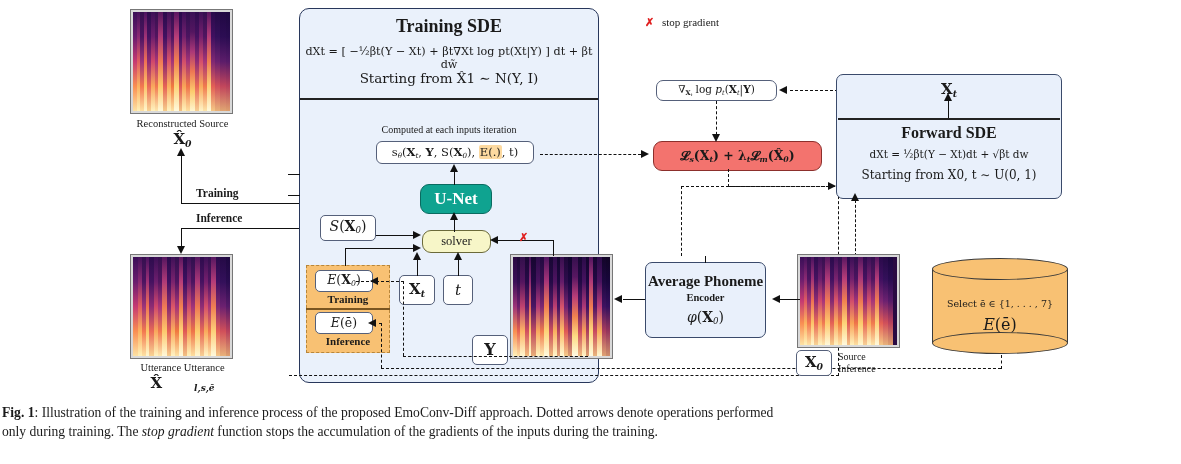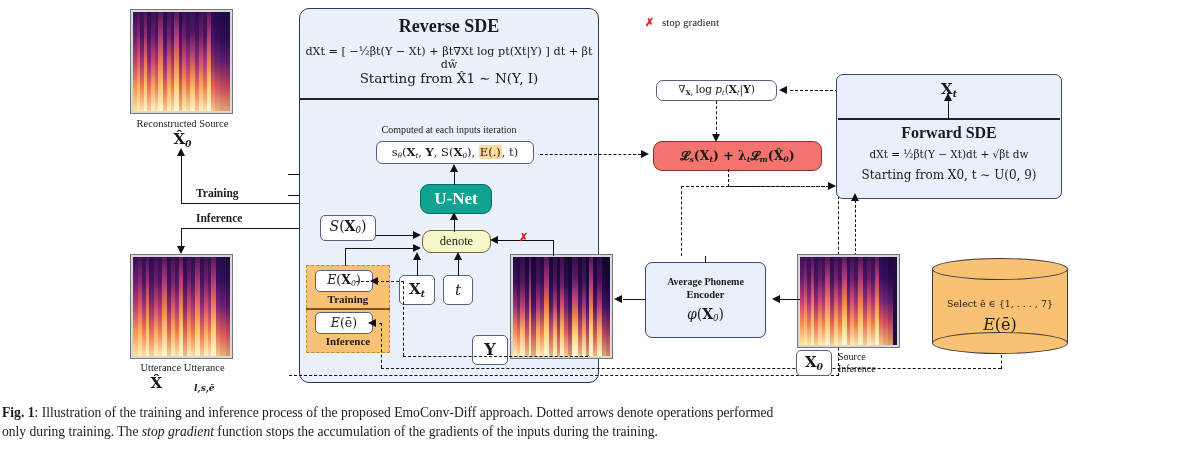--- a/index.html
+++ b/index.html
@@ -148,40 +148,40 @@
     <div class="c" style="width:4%;background:linear-gradient(to top,#dda06f,#b9425c,#561b68,#290c50,#1e0840);"></div>
   </div>
 </div>
 <div class="plain" style="left:105px;top:362px;width:155px;text-align:center;font-size:10.5px;">Utterance Utterance</div>
 <div class="plain bld m" style="left:105px;top:374px;width:155px;text-align:center;font-size:15px;">
   <span>X̂</span><sub style="font-size:.6em;margin-left:32px;">l,s,ē</sub>
 </div>
 
 <div class="panel" style="left:299px;top:8px;width:300px;height:375px;"></div>
 
-<div class="plain ttl" style="left:299px;top:16px;width:300px;text-align:center;font-size:18px;">Reverse SDE</div>
+<div class="plain ttl" style="left:299px;top:16px;width:300px;text-align:center;font-size:18px;">Training SDE</div>
 <div class="plain m" style="left:302px;top:45px;width:294px;text-align:center;font-size:11.2px;">dXt = [ −½βt(Y − Xt) + βt∇Xt log pt(Xt|Y) ] dt + βt dw̃</div>
 <div class="plain m" style="left:302px;top:70px;width:294px;text-align:center;font-size:13.5px;">Starting from  X̂1 ∼ N(Y, I)</div>
 
 <div class="divider" style="left:300px;top:98px;width:298px;height:2.4px;"></div>
 
 <div class="plain" style="left:302px;top:124px;width:294px;text-align:center;font-size:10px;">Computed at each inputs iteration</div>
 
 <div class="wbox" style="left:376px;top:141px;width:158px;height:23px;border-radius:6px;font-size:11.5px;">
   <span class="m">s<sub>θ</sub>(<b>X</b><sub>t</sub>, <b>Y</b>, S(<b>X</b><sub>0</sub>),&nbsp;<span class="hili">E(.)</span>, t)</span>
 </div>
 
 <div class="unet" style="left:420px;top:184px;width:70px;height:28px;">
   <span style="font-size:17px;">U-Net</span>
 </div>
 <div class="ln vl" style="left:454px;top:172px;height:13px;"></div>
 <div class="arr arr-u" style="left:449.5px;top:164px;"></div>
 
 <div class="concat" style="left:422px;top:230px;width:67px;height:21px;">
-  <span style="font-size:12.5px;">denote</span>
+  <span style="font-size:12.5px;">solver</span>
 </div>
 <div class="ln vl" style="left:454px;top:220px;height:12px;"></div>
 <div class="arr arr-u" style="left:449.5px;top:212px;"></div>
 
 <div class="wbox" style="left:320px;top:215px;width:56px;height:26px;font-size:14px;">
   <span class="m"><i>S</i>(<b>X</b><sub>0</sub>)</span>
 </div>
 <div class="ln hl" style="left:376px;top:235px;width:38px;"></div>
 <div class="arr arr-r" style="left:413px;top:230.5px;"></div>
 
@@ -279,34 +279,34 @@
 <div class="dsh-h" style="left:790px;top:90px;width:108px;"></div>
 <div class="arr arr-l" style="left:779px;top:85.5px;"></div>
 <div class="dsh-v" style="left:716px;top:101px;height:39px;"></div>
 <div class="arr arr-d" style="left:711.5px;top:134px;"></div>
 
 <div class="lbox" style="left:836px;top:74px;width:226px;height:125px;justify-content:flex-start;"></div>
 <div class="plain m bld" style="left:836px;top:80px;width:226px;text-align:center;font-size:15px;">X<sub>t</sub></div>
 <div class="divider" style="left:838px;top:118px;width:222px;height:2.4px;"></div>
 <div class="plain ttl" style="left:836px;top:124px;width:226px;text-align:center;font-size:16px;">Forward SDE</div>
 <div class="plain m" style="left:838px;top:148px;width:222px;text-align:center;font-size:10.5px;">dXt = ½βt(Y − Xt)dt + √βt dw</div>
-<div class="plain m" style="left:838px;top:168px;width:222px;text-align:center;font-size:12px;">Starting from  X0, t ∼ U(0, 9)</div>
+<div class="plain m" style="left:838px;top:168px;width:222px;text-align:center;font-size:12px;">Starting from  X0, t ∼ U(0, 1)</div>
 
 <div class="ln vl" style="left:948px;top:100px;height:18px;"></div>
 <div class="arr arr-u" style="left:943.5px;top:93px;"></div>
 
 <div class="dsh-h" style="left:681px;top:186px;width:148px;"></div>
 <div class="arr arr-r" style="left:828px;top:181.5px;"></div>
 <div class="dsh-v" style="left:681px;top:186px;height:70px;"></div>
 
 <div class="dsh-v" style="left:855px;top:200px;height:56px;"></div>
 <div class="arr arr-u" style="left:850.5px;top:193px;"></div>
 
 <div class="lbox" style="left:645px;top:262px;width:121px;height:76px;">
-  <span style="font-weight:bold;font-size:10px;">Average Phoneme</span>
+  <span style="font-weight:bold;font-size:15px;">Average Phoneme</span>
   <span style="font-weight:bold;font-size:10.5px;">Encoder</span>
   <span class="m" style="font-size:14px;margin-top:5px;"><i>φ</i>(<b>X</b><sub>0</sub>)</span>
 </div>
 
 <div class="spec" style="left:798px;top:255px;width:101px;height:92px;">
   <div class="cols">
     <div class="c" style="width:4%;background:linear-gradient(to top,#fde2a3,#f98e52,#c53a72,#6a1d6e,#3b0f57);"></div>
     <div class="c" style="width:3%;background:linear-gradient(to top,#fff0b8,#fbb361,#e15d62,#8b2a73,#45125c);"></div>
     <div class="c" style="width:4%;background:linear-gradient(to top,#fde2a3,#f3784f,#9c3479,#4c1460,#35104f);"></div>
     <div class="c" style="width:3%;background:linear-gradient(to top,#fff6cf,#fcc46a,#ef7254,#a03277,#4a1360);"></div>

